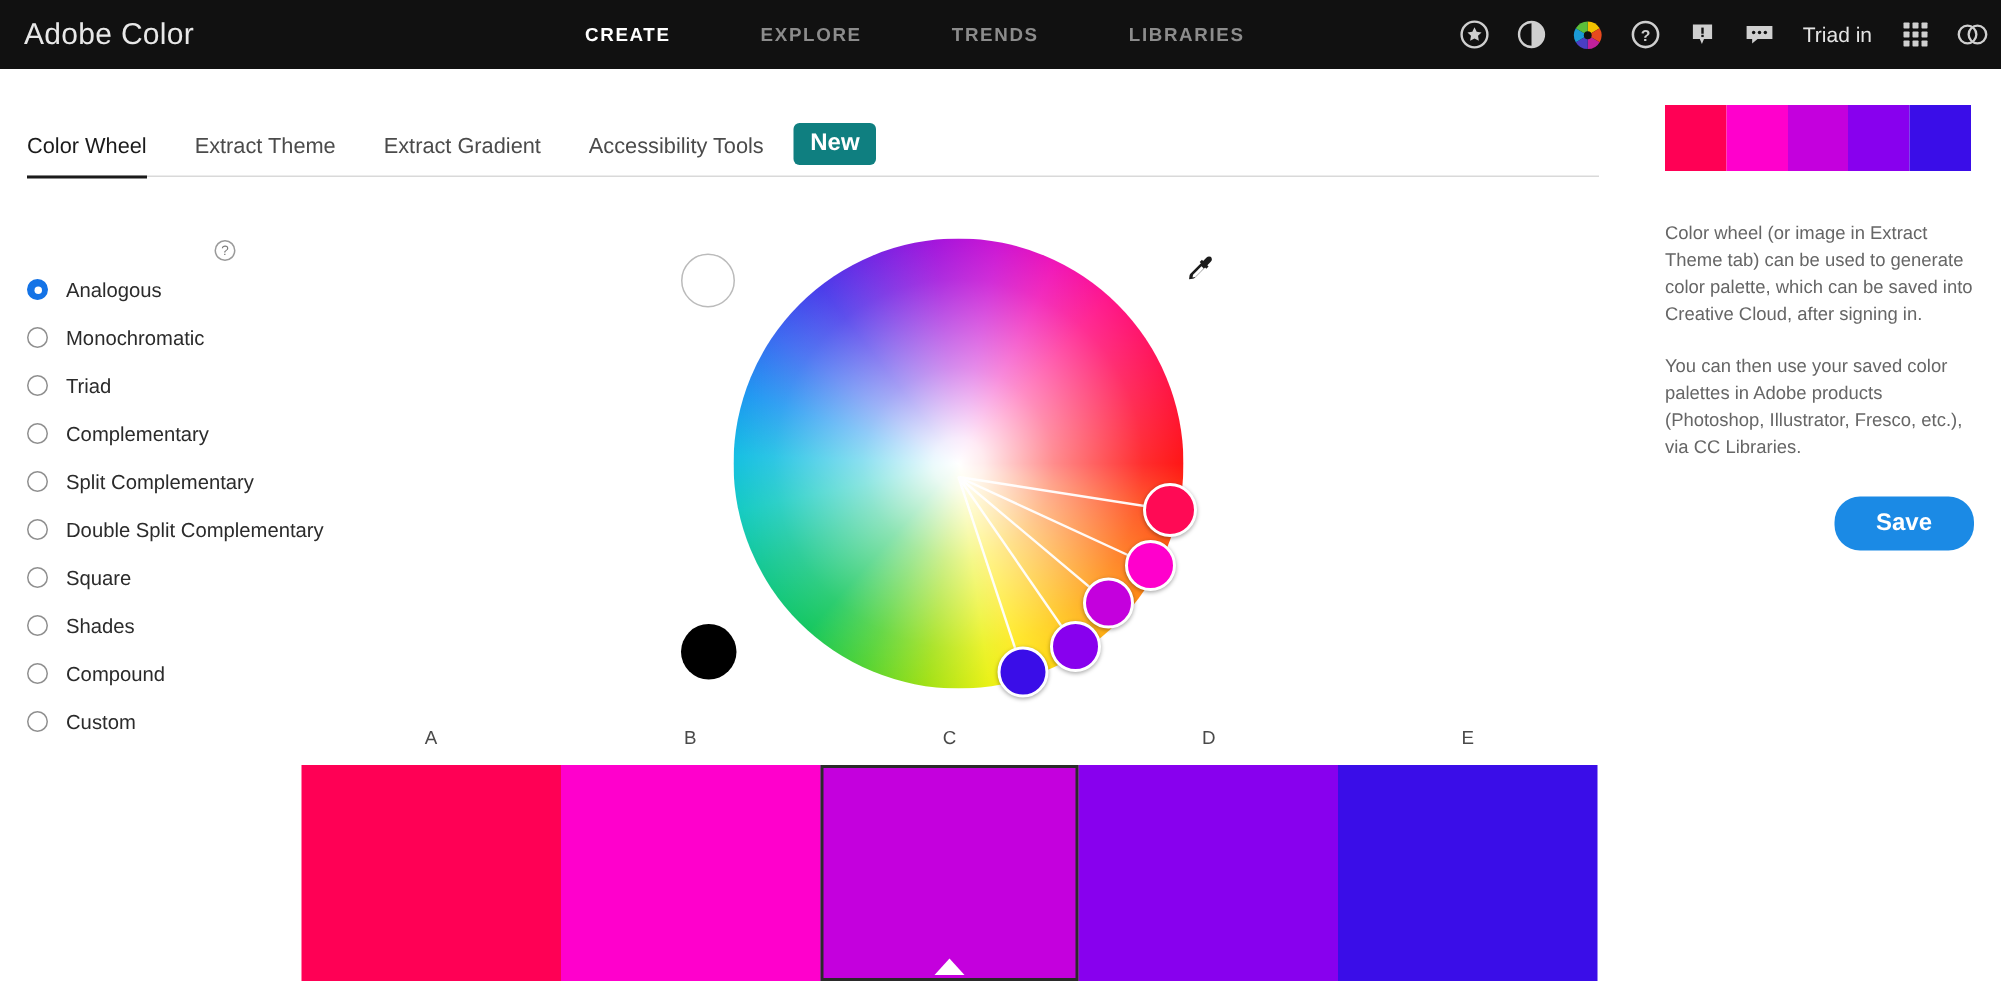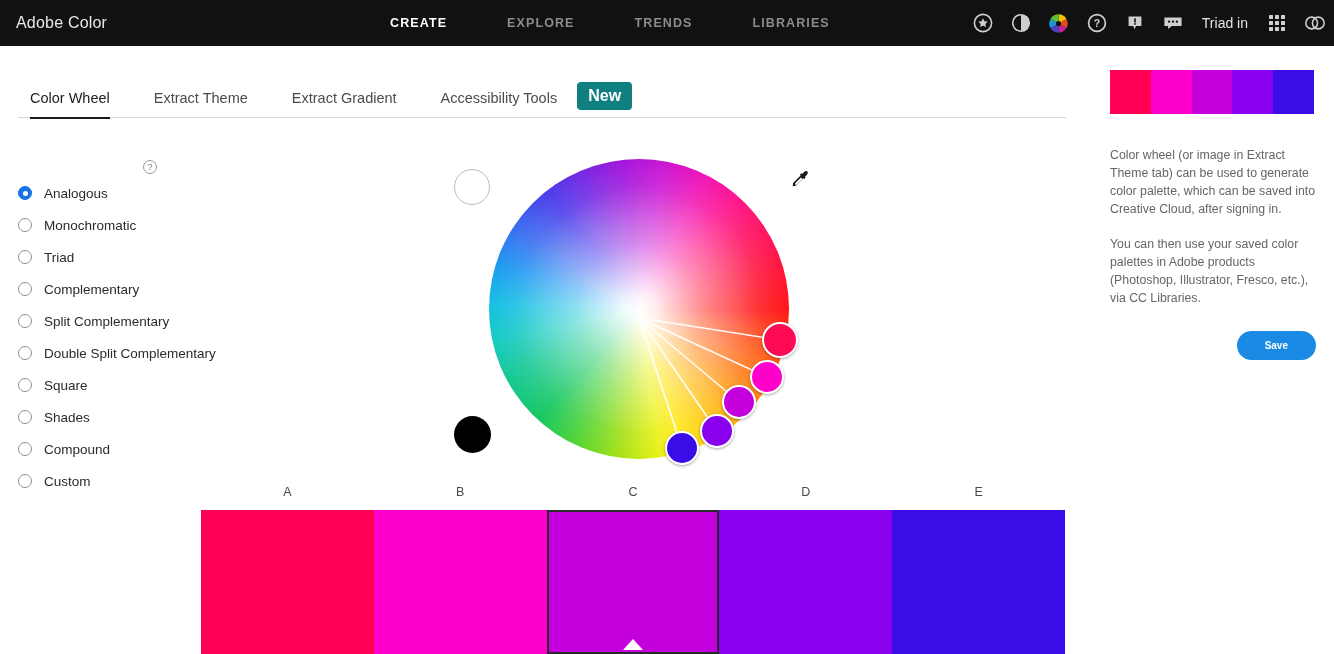--- a/index.html
+++ b/index.html
@@ -12,21 +12,21 @@
 
   
   .header {
     position: relative;
     width: 1334px; height: 46px;
     background: #111111;
     display: flex; align-items: center;
   }
   .brand {
     color: #e8e8e8;
-    font-size: 16px;
+    font-size: 20px;
     font-weight: 400;
     letter-spacing: .2px;
     margin-left: 16px;
     white-space: nowrap;
   }
   .topnav {
     position: absolute;
     left: 390px; top: 0; height: 46px;
     display: flex; align-items: center; gap: 60px;
   }
@@ -68,21 +68,21 @@
     display: flex; align-items: flex-end;
     padding-left: 18px;
   }
   .tabline {
     position: absolute; left: 18px; bottom: 0;
     width: 1048px; height: 1px; background: #d9d9d9;
   }
   .tab {
     font-size: 14.5px; color: #4b4b4b;
     padding-bottom: 12px; margin-right: 32px;
-    cursor: pointer; position: relative; white-space: nowrap; margin-left: 12px;
+    cursor: pointer; position: relative; white-space: nowrap;
   }
   .tab.active { color: #1b1b1b; }
   .tab.active::after {
     content: ""; position: absolute;
     left: 0; right: 0; bottom: -1px;
     height: 2px; background: #1b1b1b;
   }
   .newbadge {
     background: #0f7f80; color: #fff;
     font-size: 16px; font-weight: 700;
@@ -195,21 +195,21 @@
   .rstrip { display: flex; width: 204px; height: 44px; }
   .rstrip div { flex: 1; }
   .rtext {
     margin-top: 32px;
     font-size: 12.3px; color: #666666; line-height: 18px;
   }
   .rtext p + p { margin-top: 17px; }
   .savewrap { margin-top: 24px; display: flex; justify-content: flex-end; }
   .savebtn {
     background: #1b8ae5; color: #fff;
-    font-size: 10px; font-weight: 700;
+    font-size: 16px; font-weight: 700;
     border: none; border-radius: 17px;
     padding: 9px 28px; cursor: pointer;
     font-family: "Liberation Sans", sans-serif;
   }
 </style>
 </head>
 <body>
 
 <div class="header">
   <div class="brand">Adobe Color</div>

